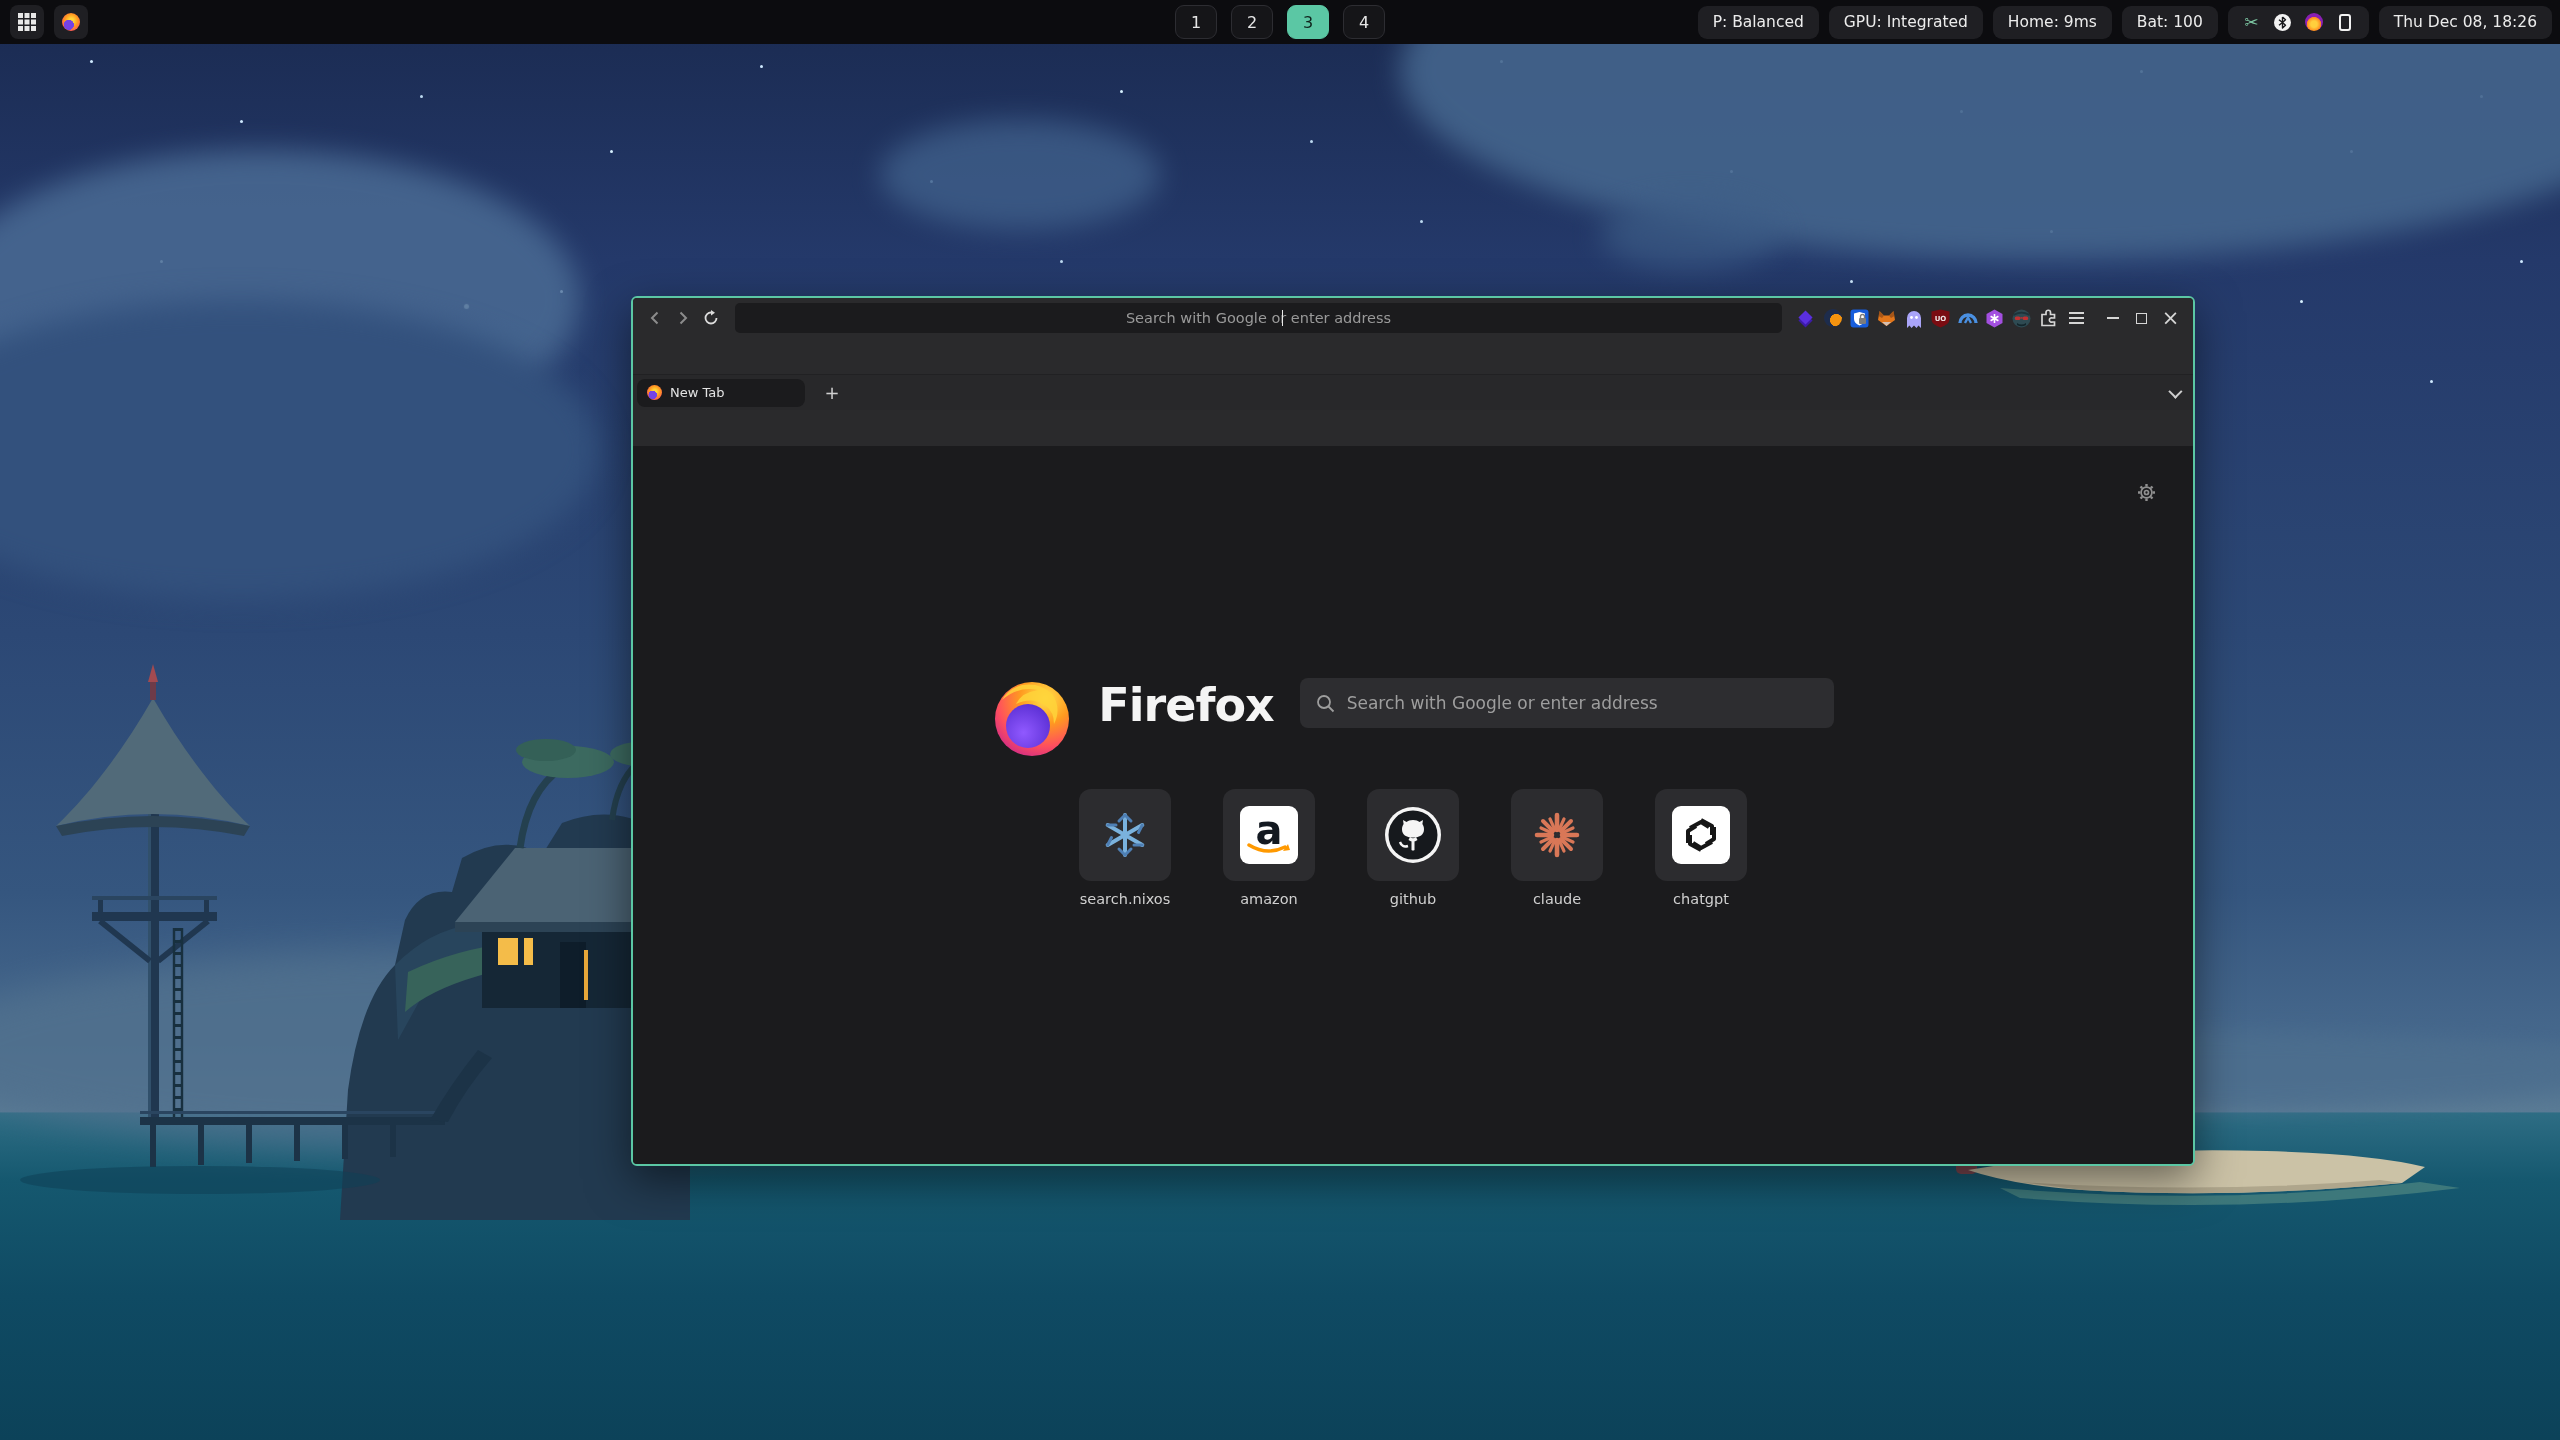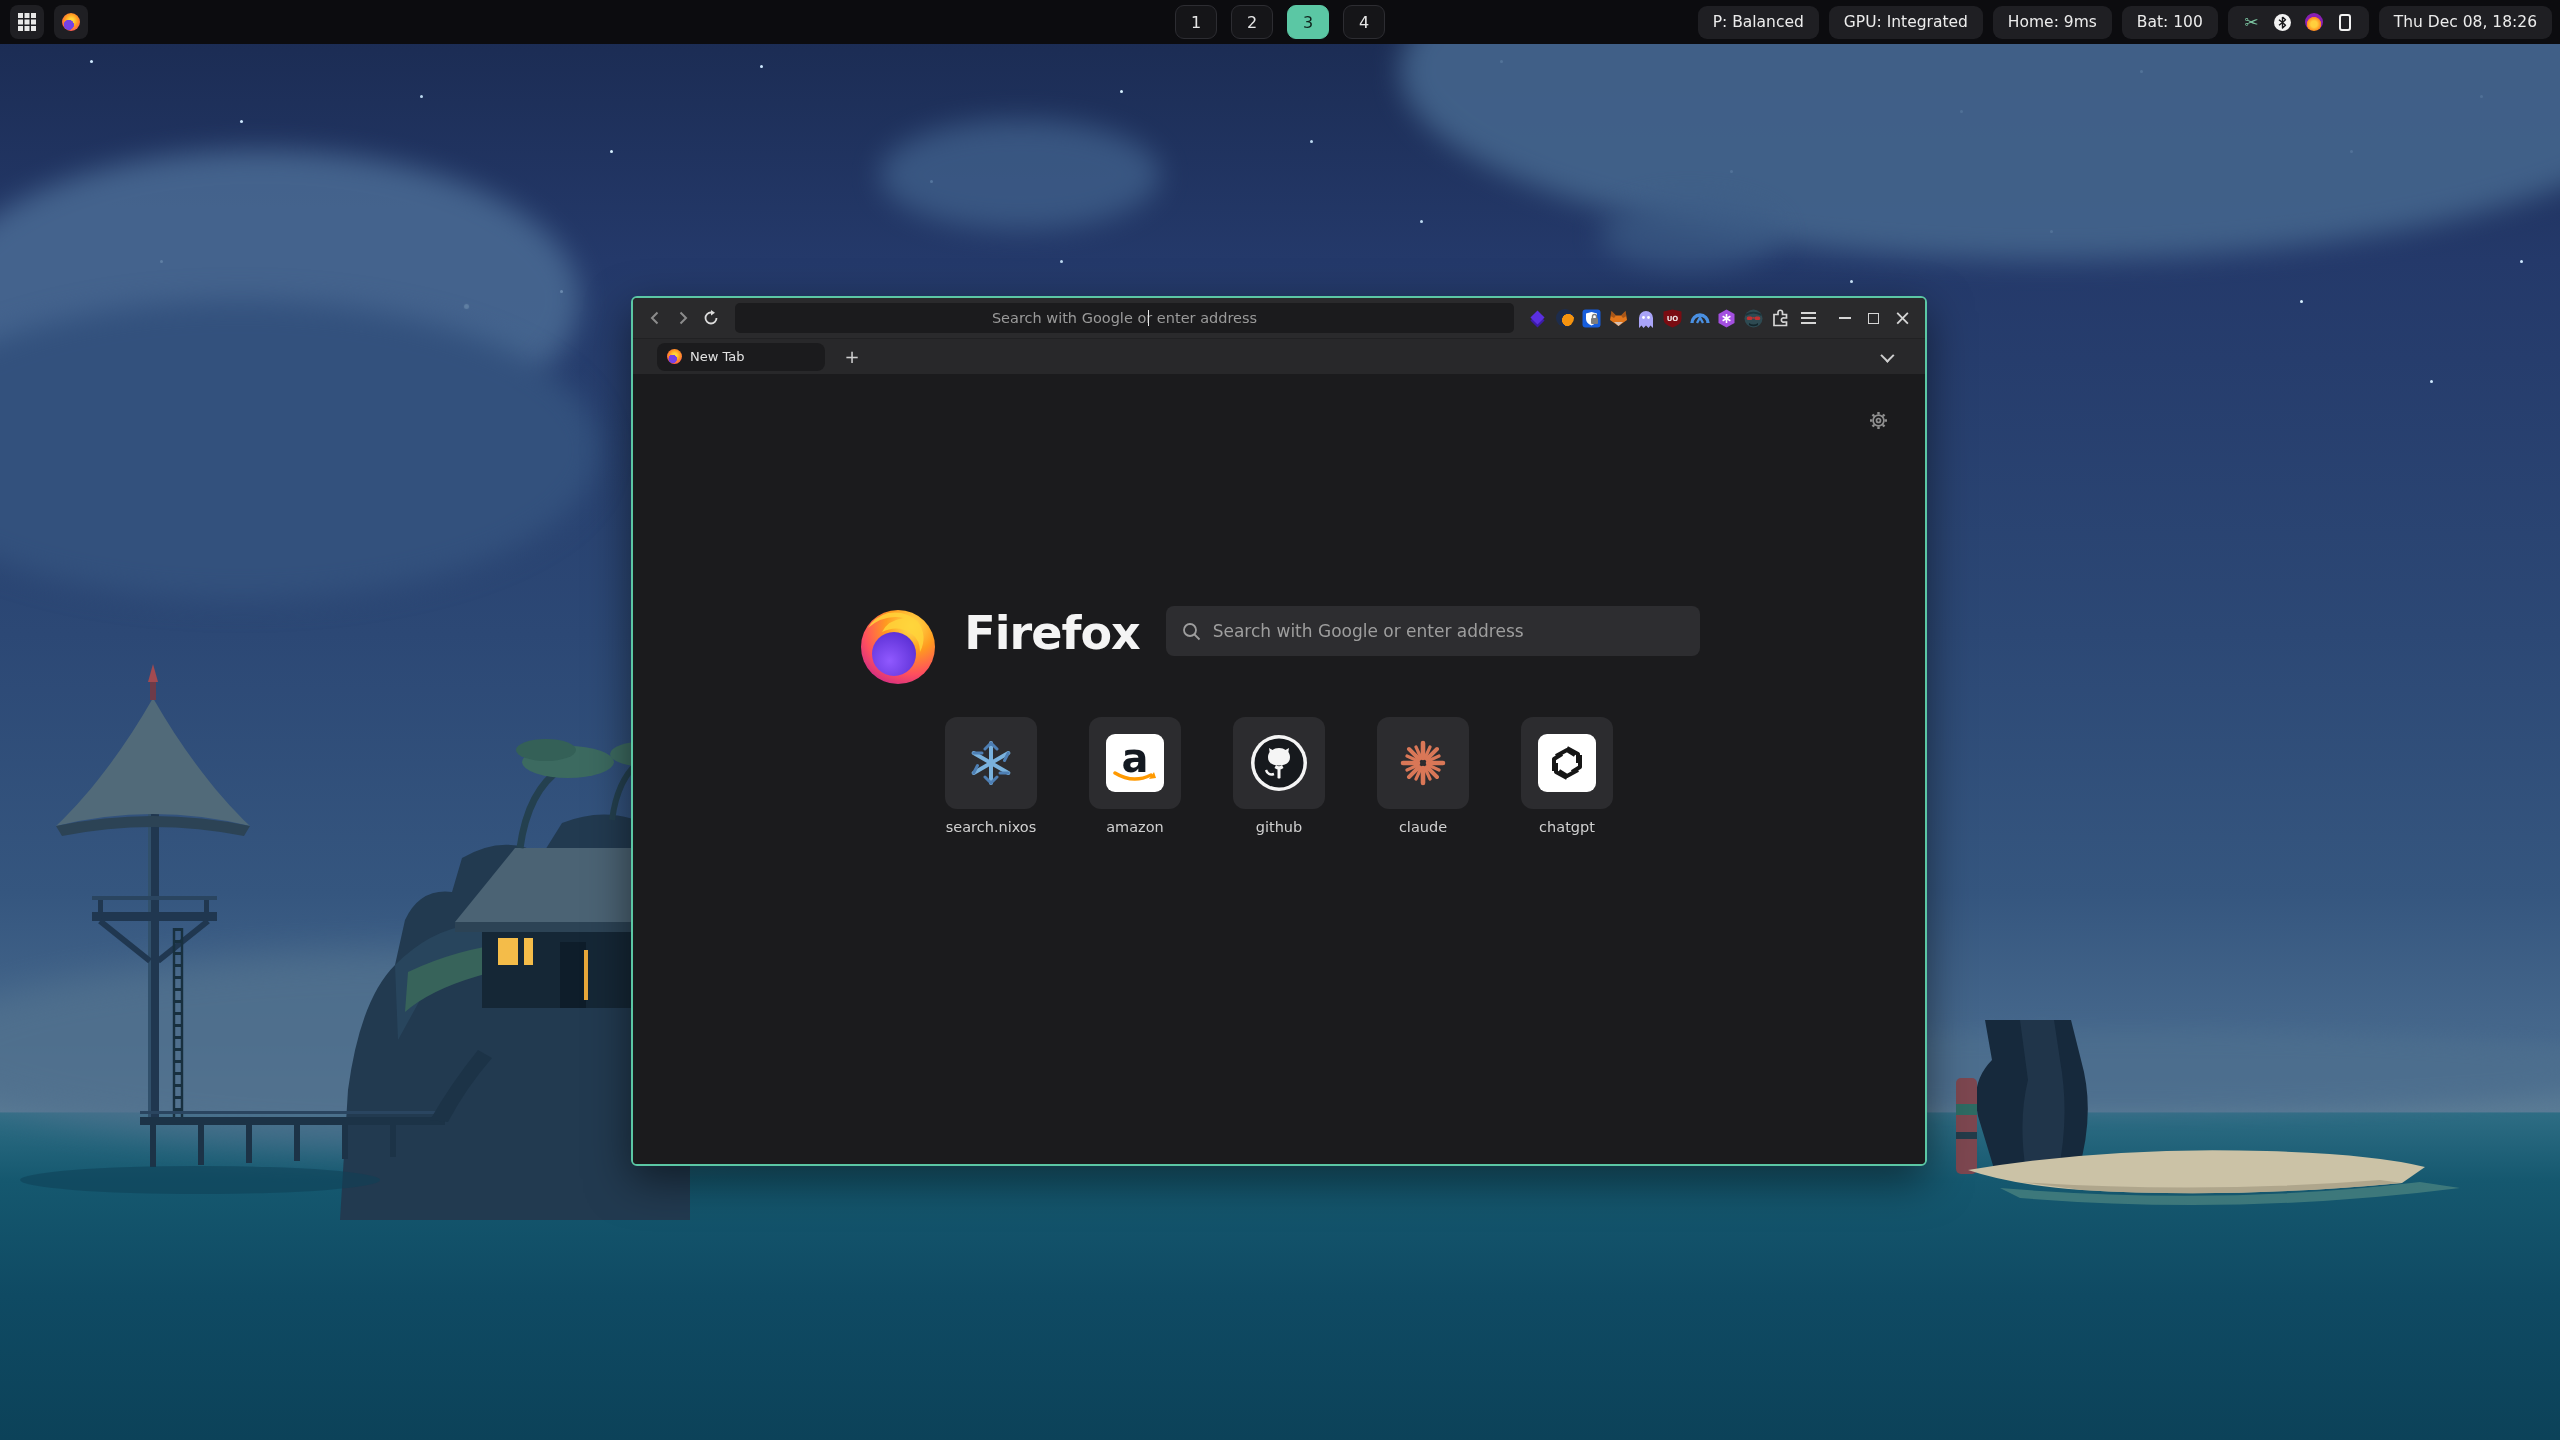--- a/index.html
+++ b/index.html
@@ -49,42 +49,42 @@
       radial-gradient(circle at 52% 42%, #ffd43a 0 16%, #ff9a1f 45%, #ff4f5e 78%, #c93a84 100%); }
   .flame-orb { width:18px; height:18px; border-radius:50%;
     background: radial-gradient(circle at 50% 62%, #ffcf3d 0 22%, #ff8a1f 48%, rgba(0,0,0,0) 52%),
       radial-gradient(circle at 50% 50%, #8a1fb4 0 70%, #5c1787 100%); }
   .scissors { color:#7ec9a5; font-size:17px; }
   .bt-circle { width:17px; height:17px; border-radius:50%; background:#f2f2f2; display:flex;
     align-items:center; justify-content:center; }
   .phone { width:12px; height:17px; border:2px solid #f2f2f2; border-radius:3px; }
 
   
-  .window { position:absolute; left:631px; top:296px; width:1296px; height:870px; border-radius:6px;
+  .window { position:absolute; left:631px; top:296px; width:1564px; height:870px; border-radius:6px;
     border:2px solid #5bc7a4; background:#2a2a2c; z-index:20; box-shadow:0 14px 44px rgba(0,0,0,.5);
-    display:flex; flex-direction:column; overflow:hidden; }
+    display:flex; flex-direction:column; overflow:hidden;gap:36px; }
   .navbar { height:40px; background:#2a2a2c; display:flex; align-items:center; padding:0 8px; flex:0 0 auto; }
   .nav-btn { width:28px; height:30px; display:flex; align-items:center; justify-content:center;
     color:#8c8c8c; font-size:21px; }
   .nav-btn.enabled { color:#dcdcdc; }
   .urlbar { flex:1; height:30px; margin:0 10px; background:#1b1b1d; border-radius:5px; position:relative;
     display:flex; align-items:center; justify-content:center; }
   .urlbar-text { color:#9a9a9a; font-size:14.5px; }
   .caret { position:absolute; left:calc(50% + 23px); top:7px; width:1px; height:16px; background:#e8e8e8; }
   .ext { width:27px; height:30px; display:flex; align-items:center; justify-content:center;text-decoration:underline; }
   .winctl { display:flex; margin-left:8px; }
   .wc { width:29px; height:30px; display:flex; align-items:center; justify-content:center; color:#d6d6d6; }
   .wc .min-g { width:12px; height:2px; background:#d6d6d6; }
   .wc .max-g { width:11px; height:11px; border:1.6px solid #d6d6d6; }
   .wc.close { font-size:21px; line-height:1; }
   .burger { display:flex; flex-direction:column; gap:3px; }
   .burger span { width:15px; height:2px; background:#d6d6d6; }
 
   .tabbar { height:36px; background:#28282a; border-top:1px solid #212123; display:flex;
-    align-items:center; padding:0 24px; flex:0 0 auto; }
+    align-items:center; padding:0 4px; flex:0 0 auto; }
   .tab { width:168px; height:28px; border-radius:8px; background:#1b1b1d; display:flex; align-items:center;
     gap:8px; padding:0 10px; }
   .tab-label { color:#e3e3e3; font-size:13px; }
   .newtab-btn { margin-left:14px; color:#cfcfcf; font-size:18px; width:26px; height:26px; display:flex;
     align-items:center; justify-content:center; border-radius:5px; }
   .tab-chevron { margin-left:auto; margin-right:10px; width:10px; height:10px; border-right:2px solid #cfcfcf;
     border-bottom:2px solid #cfcfcf; transform:rotate(45deg) translateY(-2px); }
 
   .content { flex:1; background:#1b1b1d; position:relative; }
   .gear { position:absolute; top:36px; right:36px; color:#8f8f8f; }

